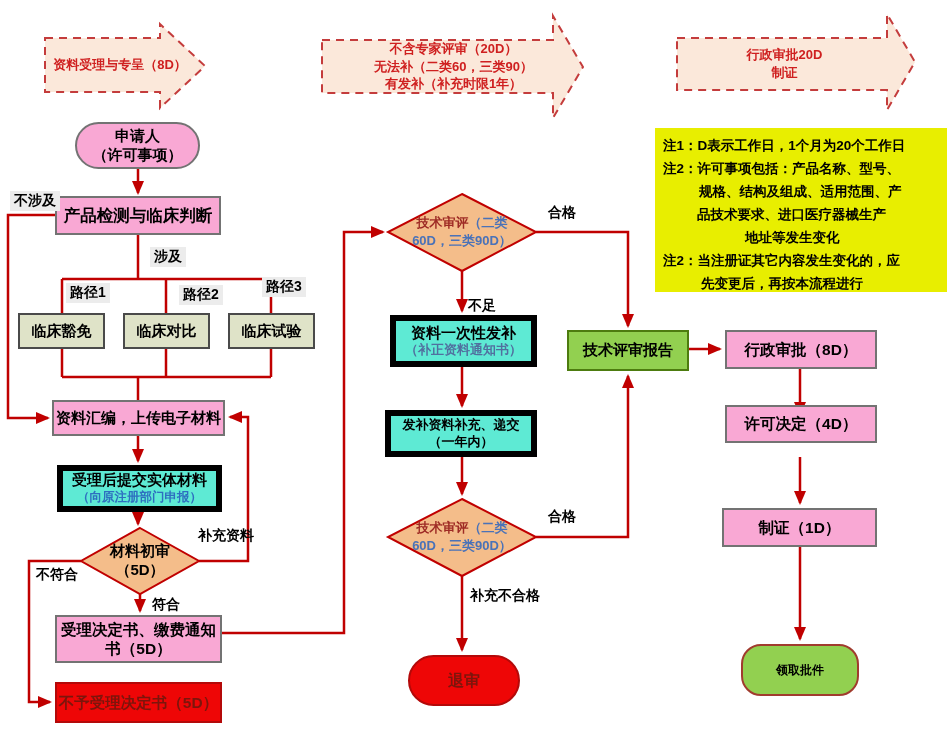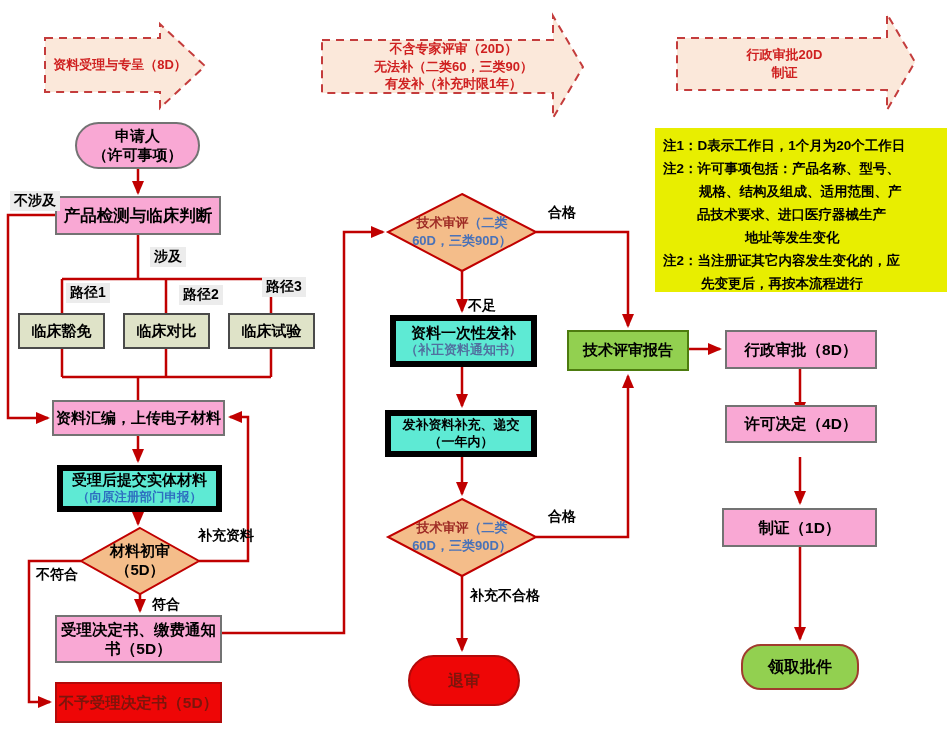--- a/index.html
+++ b/index.html
@@ -171,16 +171,16 @@
   </div>
   <div class="node gray" style="left:725px;top:330px;width:152px;height:39px;font-size:15.5px;">
     <div>行政审批（8D）</div>
   </div>
   <div class="node gray" style="left:725px;top:405px;width:152px;height:38px;font-size:15.5px;">
     <div>许可决定（4D）</div>
   </div>
   <div class="node gray" style="left:722px;top:508px;width:155px;height:39px;font-size:15.5px;">
     <div>制证（1D）</div>
   </div>
-  <div class="node green" style="left:741px;top:644px;width:118px;height:46px;border-radius:20px;border-color:#a03c2e;font-size:16px;">
+  <div class="node green" style="left:741px;top:644px;width:118px;height:52px;border-radius:20px;border-color:#a03c2e;font-size:12px;">
     <div>领取批件</div>
   </div>
 </div>
 
 </body></html>

